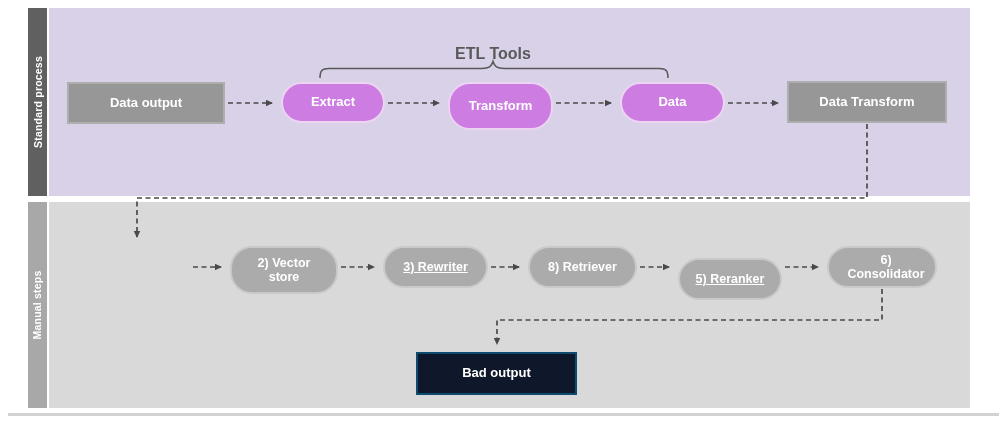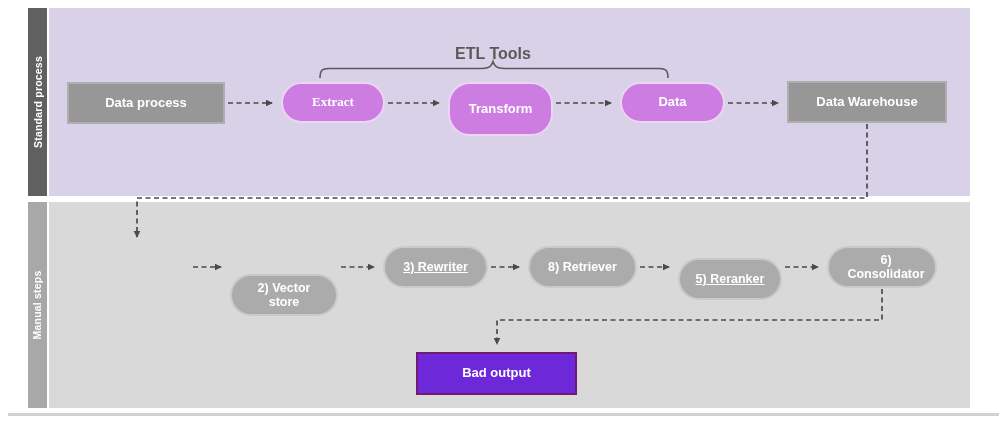--- a/index.html
+++ b/index.html
@@ -49,30 +49,30 @@
     text-align: center;
     box-sizing: border-box;
     color: #ffffff;
     font-weight: bold;
     font-size: 13px;
     line-height: 1.15;
   }
   .rect-gray   { background: #979797; border: 2px solid #aeaeae; }
   .pill-pink   { background: #cd7de2; border: 2px solid #ecd4f2; border-radius: 22px; }
   .pill-gray   { background: #ababab; border: 2px solid #c9c9c9; border-radius: 22px; font-size: 12.5px; }
-  .rect-yellow { background: #6d28d9; border: 2px solid #701a75; }
+  .rect-yellow { background: #0f172a; border: 2px solid #0c4a6e; }
 
   .n-data-sources   { left: 67px;  top: 82px;  width: 158px; height: 42px; }
-  .n-extract        { left: 281px; top: 82px;  width: 104px; height: 41px; font-family: Liberation Serif, serif; }
-  .n-transform      { left: 448px; top: 82px;  width: 105px; height: 54px; }
+  .n-extract        { left: 281px; top: 82px;  width: 104px; height: 41px; }
+  .n-transform      { left: 448px; top: 82px;  width: 105px; height: 48px; }
   .n-load           { left: 620px; top: 82px;  width: 105px; height: 41px; }
   .n-data-warehouse { left: 787px; top: 81px;  width: 160px; height: 42px; }
 
   .n-chunker      { left: 85px;  top: 246px; width: 105px; height: 42px; }
-  .n-vector-store { left: 230px; top: 246px; width: 108px; height: 42px; margin-top: 28px; }
+  .n-vector-store { left: 230px; top: 246px; width: 108px; height: 48px; }
   .n-rewriter     { left: 383px; top: 246px; width: 105px; height: 42px; text-decoration: underline; }
   .n-retriever    { left: 528px; top: 246px; width: 109px; height: 42px; }
   .n-reranker     { left: 678px; top: 258px; width: 104px; height: 42px; text-decoration: underline; }
   .n-consolidator { left: 827px; top: 246px; width: 110px; height: 42px; }
   .n-bad-output   { left: 416px; top: 352px; width: 161px; height: 43px; }
 
   .wrap66 { display: inline-block; max-width: 66px; }
   .wrap86 { display: inline-block; max-width: 86px; margin-left: 8px; }
 
   
@@ -131,33 +131,33 @@
       <path d="M882,289 L882,320 L497,320 L497,344" marker-end="url(#arrow)"></path>
     </g>
 
     <path d="M320,78 C320,70.5 322,68.5 329,68.5 L482,68.5 C489,68.5 491.5,66.5 493,61.5
              C494.5,66.5 497,68.5 504,68.5 L659,68.5 C666,68.5 668,70.5 668,78" stroke="#595959" stroke-width="1.6" fill="none"></path>
   </svg>
 
   <div class="etl-label">ETL Tools</div>
 
   <div class="node rect-gray n-data-sources">
-    <span>Data process</span>
+    <span>Data output</span>
   </div>
   <div class="node pill-pink n-extract">
     <span>Extract</span>
   </div>
   <div class="node pill-pink n-transform">
     <span>Transform</span>
   </div>
   <div class="node pill-pink n-load">
     <span>Data</span>
   </div>
   <div class="node rect-gray n-data-warehouse">
-    <span>Data Warehouse</span>
+    <span>Data Transform</span>
   </div>
 
   <div class="node pill-gray n-vector-store">
     <span class="wrap66">2) Vector store</span>
   </div>
   <div class="node pill-gray n-rewriter">
     <span>3) Rewriter</span>
   </div>
   <div class="node pill-gray n-retriever">
     <span>8) Retriever</span>

